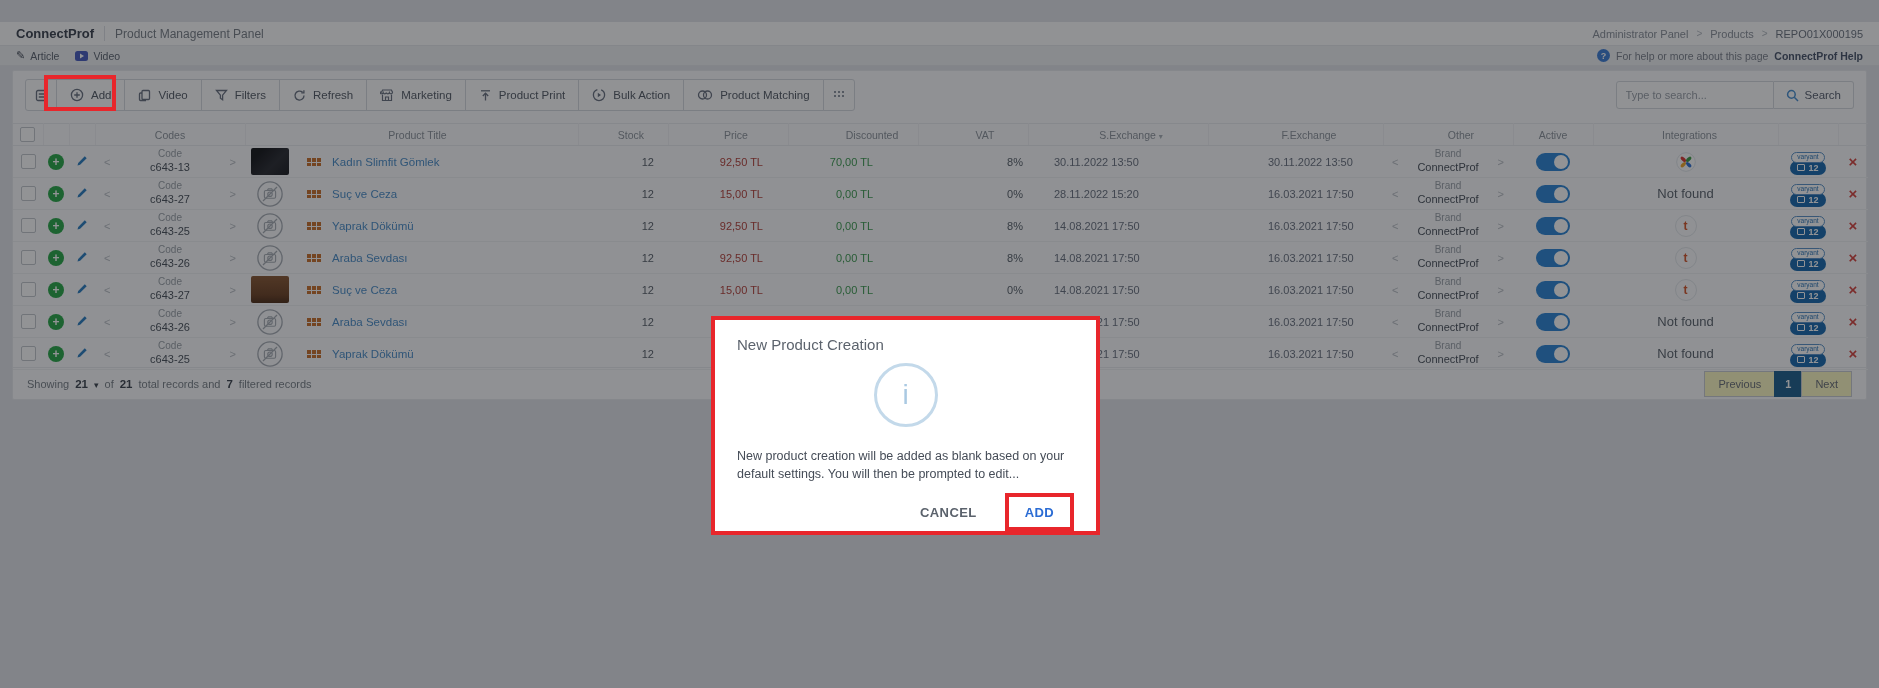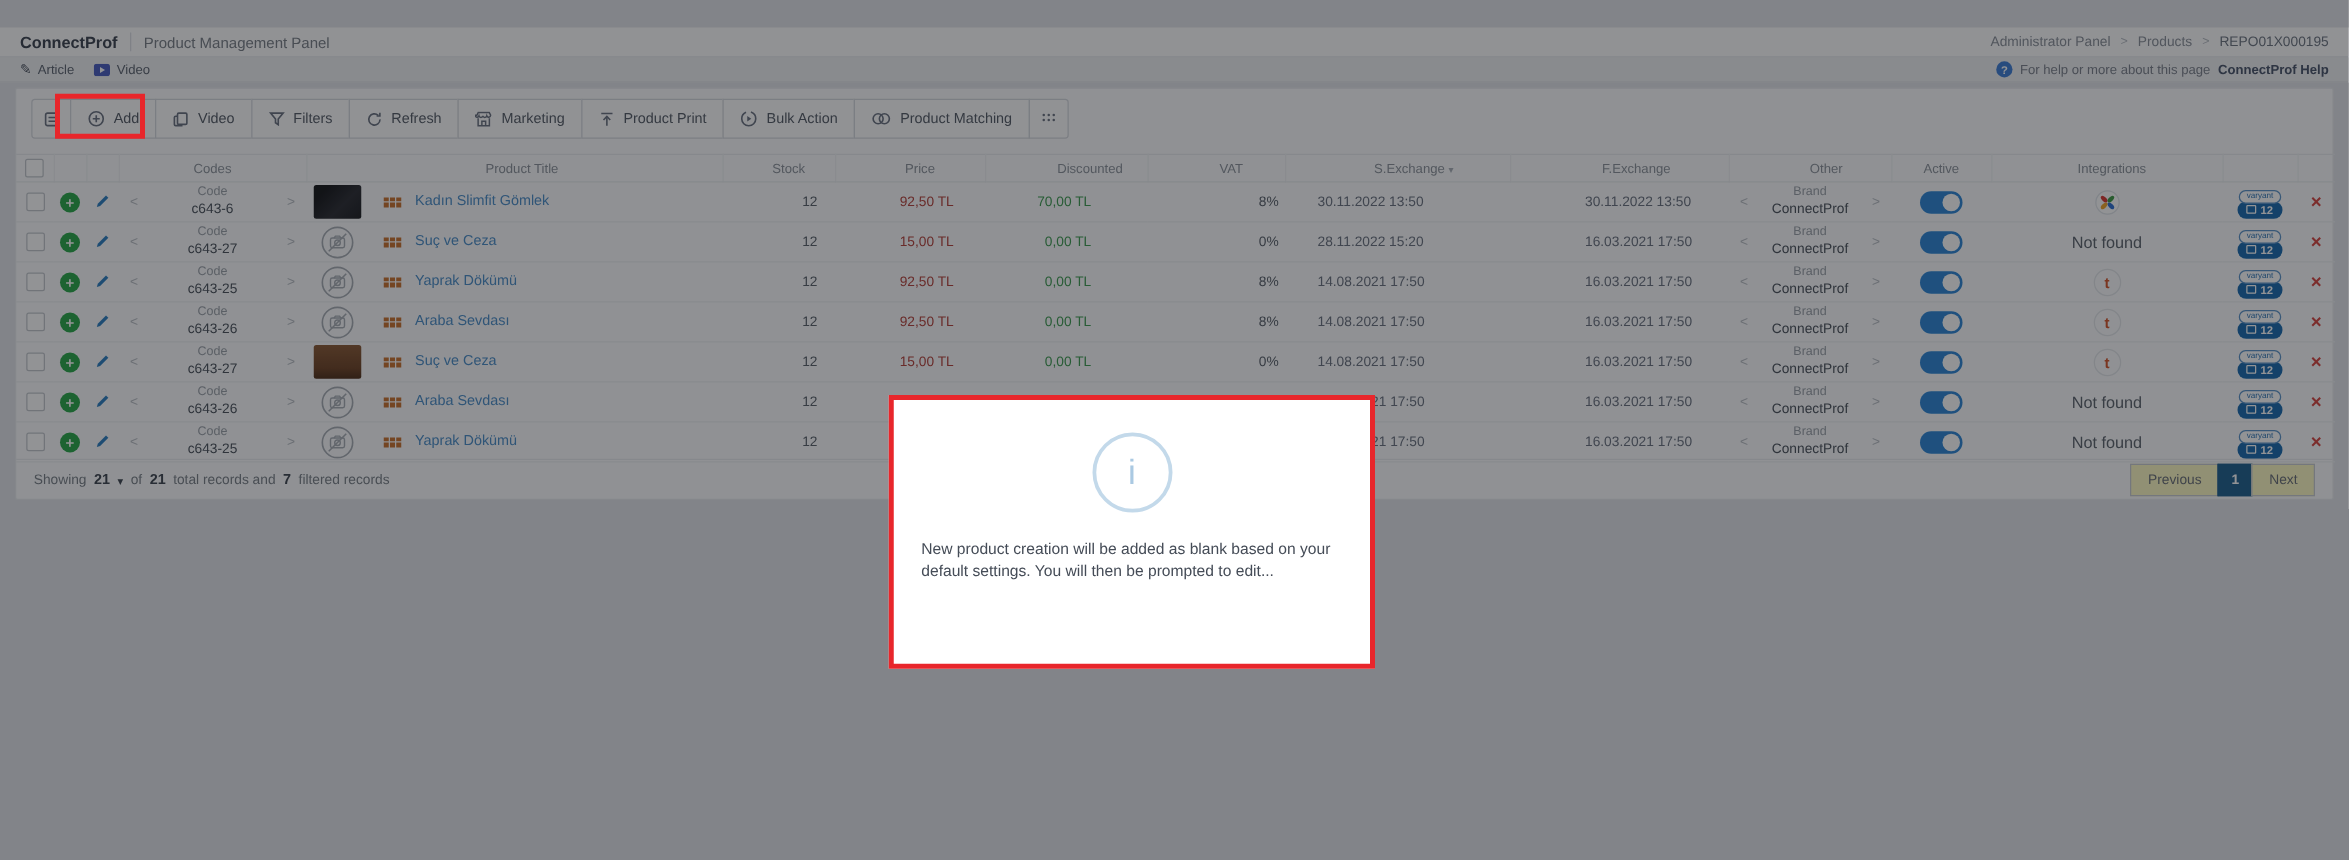--- a/index.html
+++ b/index.html
@@ -214,20 +214,30 @@
               <circle cx="2" cy="3" r="1"></circle>
               <circle cx="6" cy="3" r="1"></circle>
               <circle cx="10" cy="3" r="1"></circle>
               <circle cx="2" cy="7" r="1"></circle>
               <circle cx="6" cy="7" r="1"></circle>
               <circle cx="10" cy="7" r="1"></circle>
             </g>
           </svg>
       </button>
 
+      <span class="search-area">
+        <input class="search-input" placeholder="Type to search..." style="">
+        <button class="search-btn">
+          <svg width="13" height="13" viewBox="0 0 13 13" fill="none" stroke="#4a90d0" stroke-width="1.5">
+              <circle cx="5.4" cy="5.4" r="3.8"></circle>
+              <path d="M8.3 8.3L12 12"></path>
+            </svg>
+          <span>Search</span>
+        </button>
+      </span>
     </div>
 
     <table>
       <colgroup>
         <col class="c1">
           <col class="c2">
           <col class="c3">
           <col class="c4">
           <col class="c5">
           <col class="c6">
@@ -270,21 +280,21 @@
     <td class="c-edit">
       <svg width="13" height="13" viewBox="0 0 13 13" style="cursor:pointer;">
                 <path d="M1.5 11.5l2.6-.7 6.6-6.6-1.9-1.9-6.6 6.6z" fill="#2d7fc1"></path>
               </svg>
     </td>
     <td class="c-code">
       <span class="wrap">
         <span class="chev">&lt;</span>
         <span class="two-line">
           <span class="lbl-sm">Code</span>
-          <span class="val-md">c643-6</span>
+          <span class="val-md">c643-13</span>
         </span>
         <span class="chev">&gt;</span>
       </span>
     </td>
     <td class="c-img">
       <span class="thumb" data-kind="dark">
         
       </span>
     </td>
     <td class="c-title">
@@ -849,20 +859,27 @@
         <span class="pg">Previous</span>
         <span class="pg active">1</span>
         <span class="pg">Next</span>
       </span>
     </div>
   </div>
 
   <div class="dim"></div>
 
   <div class="modal">
+    <div class="modal-title">New Product Creation</div>
     <div class="info-circle">
         <span>i</span>
       </div>
     <div class="modal-msg">New product creation will be added as blank based on your default settings. You will then be prompted to edit...</div>
+    <div class="modal-actions">
+      <button class="btn-cancel">CANCEL</button>
+      <span class="red-wrap">
+        <button class="btn-add">ADD</button>
+      </span>
+    </div>
   </div>
 
   <div class="anno-add"></div>
 </div>
 
 </body></html>

